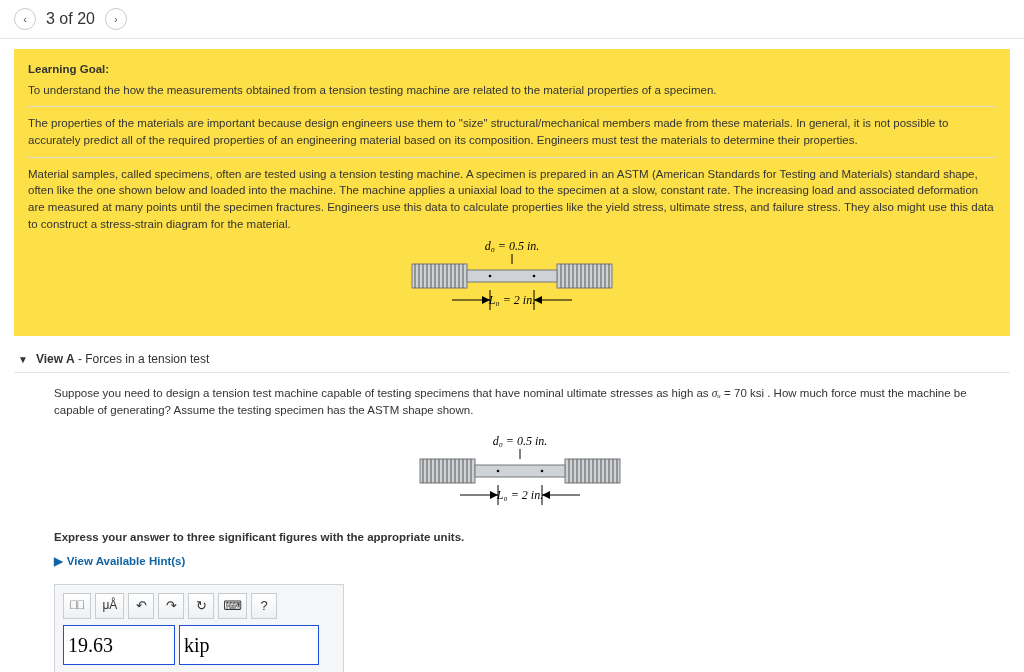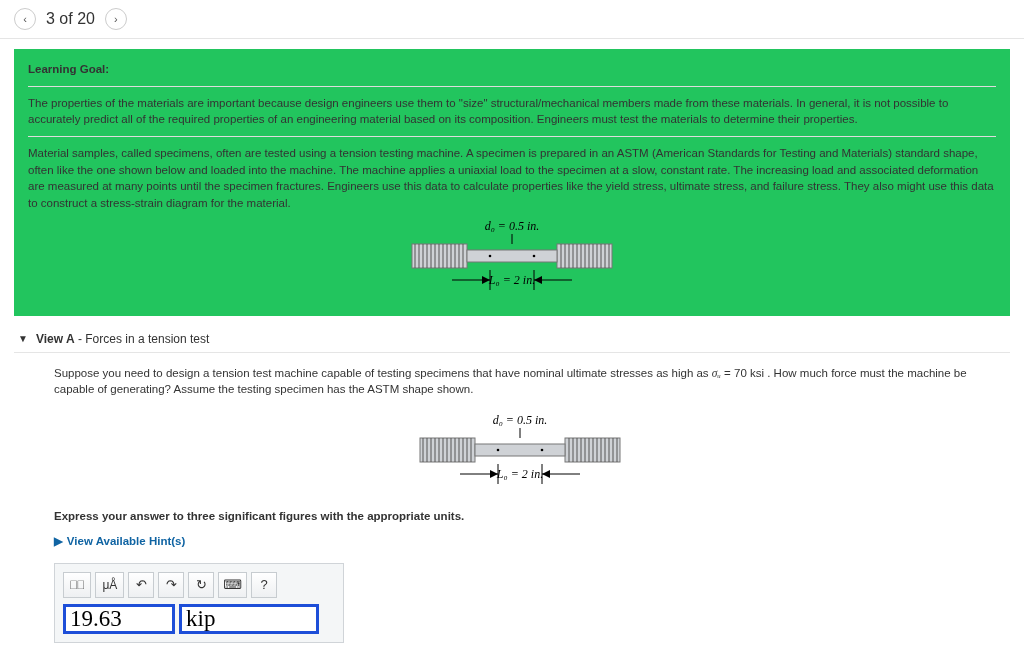--- a/index.html
+++ b/index.html
@@ -24,21 +24,21 @@
     border: 1px solid #ccc;
     border-radius: 50%;
     background: #fff;
     display: flex; align-items: center; justify-content: center;
     font-size: 11px; color: #555;
     cursor: pointer;
   }
   .page-count { font-size: 16px; color: #333; padding: 0 4px; }
 
   .goal-box {
-    background: #22c55e;
+    background: #fde047;
     margin: 10px 14px;
     padding: 12px 14px 16px 14px;
     font-size: 11.5px;
     line-height: 1.45;
   }
   .goal-box .lg { font-weight: bold; margin-bottom: 4px; }
   .goal-box p { margin-bottom: 2px; }
   .goal-box hr { border: none; border-top: 1px solid #ddd; margin: 8px 0; }
 
   .specimen-wrap { display: flex; justify-content: center; padding: 6px 0 2px 0; }
@@ -79,45 +79,46 @@
     height: 26px; min-width: 28px;
     padding: 0 6px;
     border: 1px solid #c7ccd0;
     background: linear-gradient(#fff,#eef0f2);
     display: flex; align-items: center; justify-content: center;
     font-size: 12px; color: #333; cursor: pointer;
   }
   .tool.small { min-width: 26px; padding: 0 4px; font-size: 13px; }
   .inputs { display: flex; gap: 4px; }
   .inputs input {
-    height: 30px;
-    border: 3px solid #1d4ed8;
+    height: 40px;
+    border: 1px solid #1d4ed8;
     background: #fff;
     font-family: "Times New Roman", serif;
-    font-size: 23px;
+    font-size: 20px;
     padding: 0 4px;
   }
   #val { width: 112px; }
   #unit { width: 140px; }
 
   .sigma { font-family: "Times New Roman", serif; font-style: italic; }
 </style>
 </head>
 <body>
 
 <div class="header">
   <div class="nav-group">
     <div class="nav-btn">‹</div>
     <div class="page-count">3 of 20</div>
     <div class="nav-btn">›</div>
   </div>
 </div>
 
 <div class="goal-box">
   <div class="lg">Learning Goal:</div>
+  <p>To understand the how the measurements obtained from a tension testing machine are related to the material properties of a specimen.</p>
   <hr>
   <p>The properties of the materials are important because design engineers use them to "size" structural/mechanical members made from these materials. In general, it is not possible to accurately predict all of the required properties of an engineering material based on its composition. Engineers must test the materials to determine their properties.</p>
   <hr>
   <p>Material samples, called specimens, often are tested using a tension testing machine. A specimen is prepared in an ASTM (American Standards for Testing and Materials) standard shape, often like the one shown below and loaded into the machine. The machine applies a uniaxial load to the specimen at a slow, constant rate. The increasing load and associated deformation are measured at many points until the specimen fractures. Engineers use this data to calculate properties like the yield stress, ultimate stress, and failure stress. They also might use this data to construct a stress-strain diagram for the material.</p>
   <div class="specimen-wrap">
     <svg width="260" height="78" viewBox="0 0 260 78">
       <text x="130" y="10" text-anchor="middle" font-family="Times New Roman" font-style="italic" font-size="12">d₀ = 0.5 in.</text>
       <line x1="130" y1="14" x2="130" y2="24" stroke="#000"></line>
 
       <rect x="30" y="24" width="55" height="24" fill="#cfd2d6" stroke="#777"></rect>

